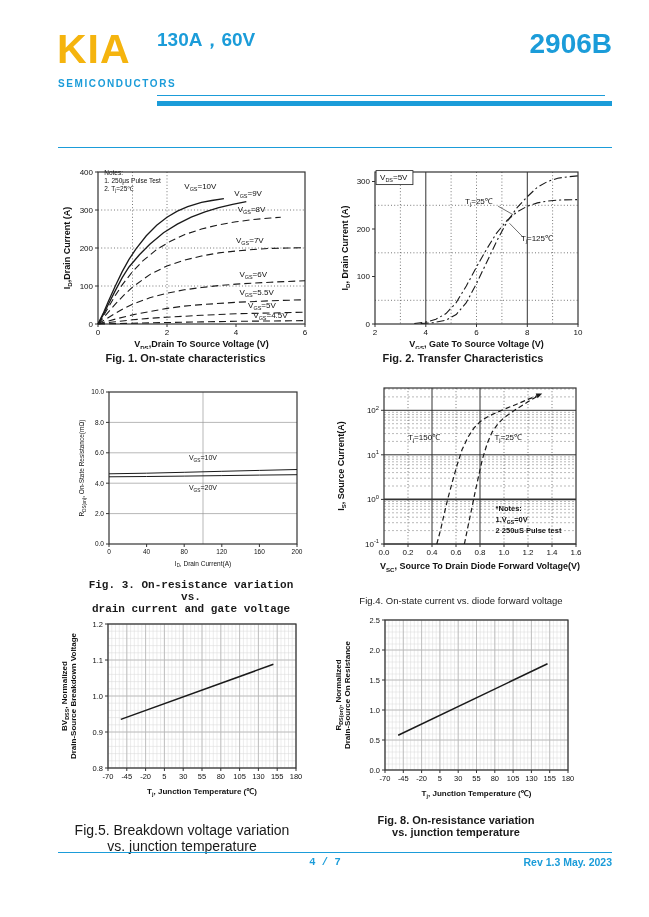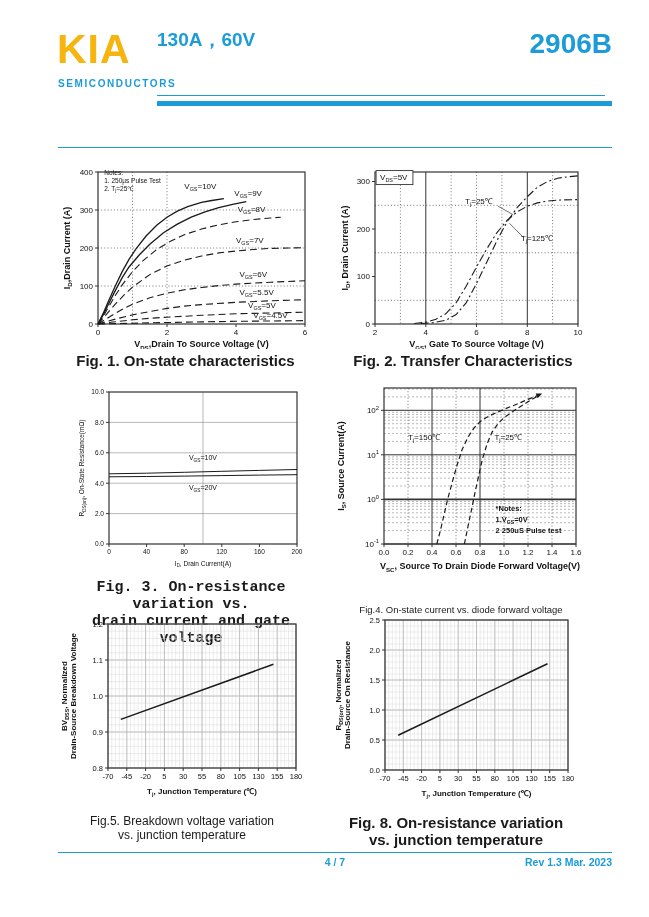--- a/index.html
+++ b/index.html
@@ -14,32 +14,32 @@
   .hr-thin{left:157px;top:95px;width:448px;height:1px;background:#1B9CD9;}
   .hr-thick{left:157px;top:101px;width:455px;height:5px;background:#1B9CD9;}
   
   .section-title{left:58px;top:126px;font-size:15px;color:#1B9CD9;font-weight:600;}
   .section-title .sec-no{font-weight:800;margin-right:7px;}
   .sec-underline{left:58px;top:147px;width:554px;height:1px;background:#1B9CD9;}
   
   figure.chart{position:absolute;margin:0;}
   figure .plot{line-height:0;}
   figcaption{text-align:center;color:#1a1a1a;white-space:pre-line;}
-  .cap-b{font-size:15px;font-weight:700;margin-top:3px;}
+  .cap-b{font-size:11px;font-weight:700;margin-top:3px;}
   .cap-r{font-size:9.5px;font-weight:400;margin-top:3px;}
   #fig1{left:58px;top:166px;width:255px;}
   #fig2{left:338px;top:166px;width:250px;}
   #fig3{left:76px;top:386px;width:230px;}  #fig3 figcaption{margin-top:1px;font-family:Liberation Mono, monospace;}
-  #fig4{left:332px;top:386px;width:258px;} #fig4 figcaption{margin-top:22px;}
-  #fig5{left:58px;top:616px;width:248px;}  #fig5 figcaption{font-size:12px;margin-top:4px;}
+  #fig4{left:332px;top:386px;width:258px;} #fig4 figcaption{margin-top:13px;}
+  #fig5{left:58px;top:616px;width:248px;}  #fig5 figcaption{font-size:14px;margin-top:12px;}
   #fig6{left:332px;top:612px;width:248px;} #fig6 figcaption{margin-top:4px;}
   svg{font-family:"Liberation Sans",sans-serif;}
   
   .f-line{left:58px;top:852px;width:554px;height:1px;background:#1B9CD9;}
-  .f-page{left:58px;top:856px;width:554px;text-align:center;font-size:10.5px;font-weight:700;color:#1B9CD9;}
+  .f-page{left:48px;top:856px;width:554px;text-align:center;font-size:10.5px;font-weight:700;color:#1B9CD9;font-family:Liberation Mono, monospace;}
   .f-rev{right:37px;top:856px;font-size:10.5px;font-weight:700;color:#1B9CD9;}
 </style>
 </head>
 <body>
 
 <div class="page">
 
   <div class="abs logo">KIA</div>
   <div class="abs logo-sub">SEMICONDUCTORS</div>
   <div class="abs prod">
@@ -537,15 +537,15 @@
           <text x="144.5" y="184.3" font-size="8" fill="#111" text-anchor="middle" font-weight="700"><tspan dy="0.00" font-size="8">T</tspan><tspan dy="1.92" font-size="5.44">j</tspan><tspan dy="-1.92" font-size="8">, Junction Temperature  (℃)</tspan></text>
           <text x="9.0" y="83.0" font-size="8" fill="#111" text-anchor="middle" font-weight="700" transform="rotate(-90 9.0 83.0)"><tspan dy="0.00" font-size="8">R</tspan><tspan dy="1.92" font-size="5.44">DS(on)</tspan><tspan dy="-1.92" font-size="8">, Normalized</tspan></text>
           <text x="18.0" y="83.0" font-size="8" fill="#111" text-anchor="middle" font-weight="700" transform="rotate(-90 18.0 83.0)"><tspan dy="0.00" font-size="8">Drain-Source On Resistance</tspan></text>
         </svg></div>
     <figcaption class="cap-b">Fig. 8. On-resistance variation
 vs. junction temperature</figcaption>
   </figure>
 
   <div class="abs f-line"></div>
   <div class="abs f-page">4 / 7</div>
-  <div class="abs f-rev">Rev 1.3 Mar. 2023</div>
+  <div class="abs f-rev">Rev 1.3 May. 2023</div>
 
 </div>
 
 </body></html>

